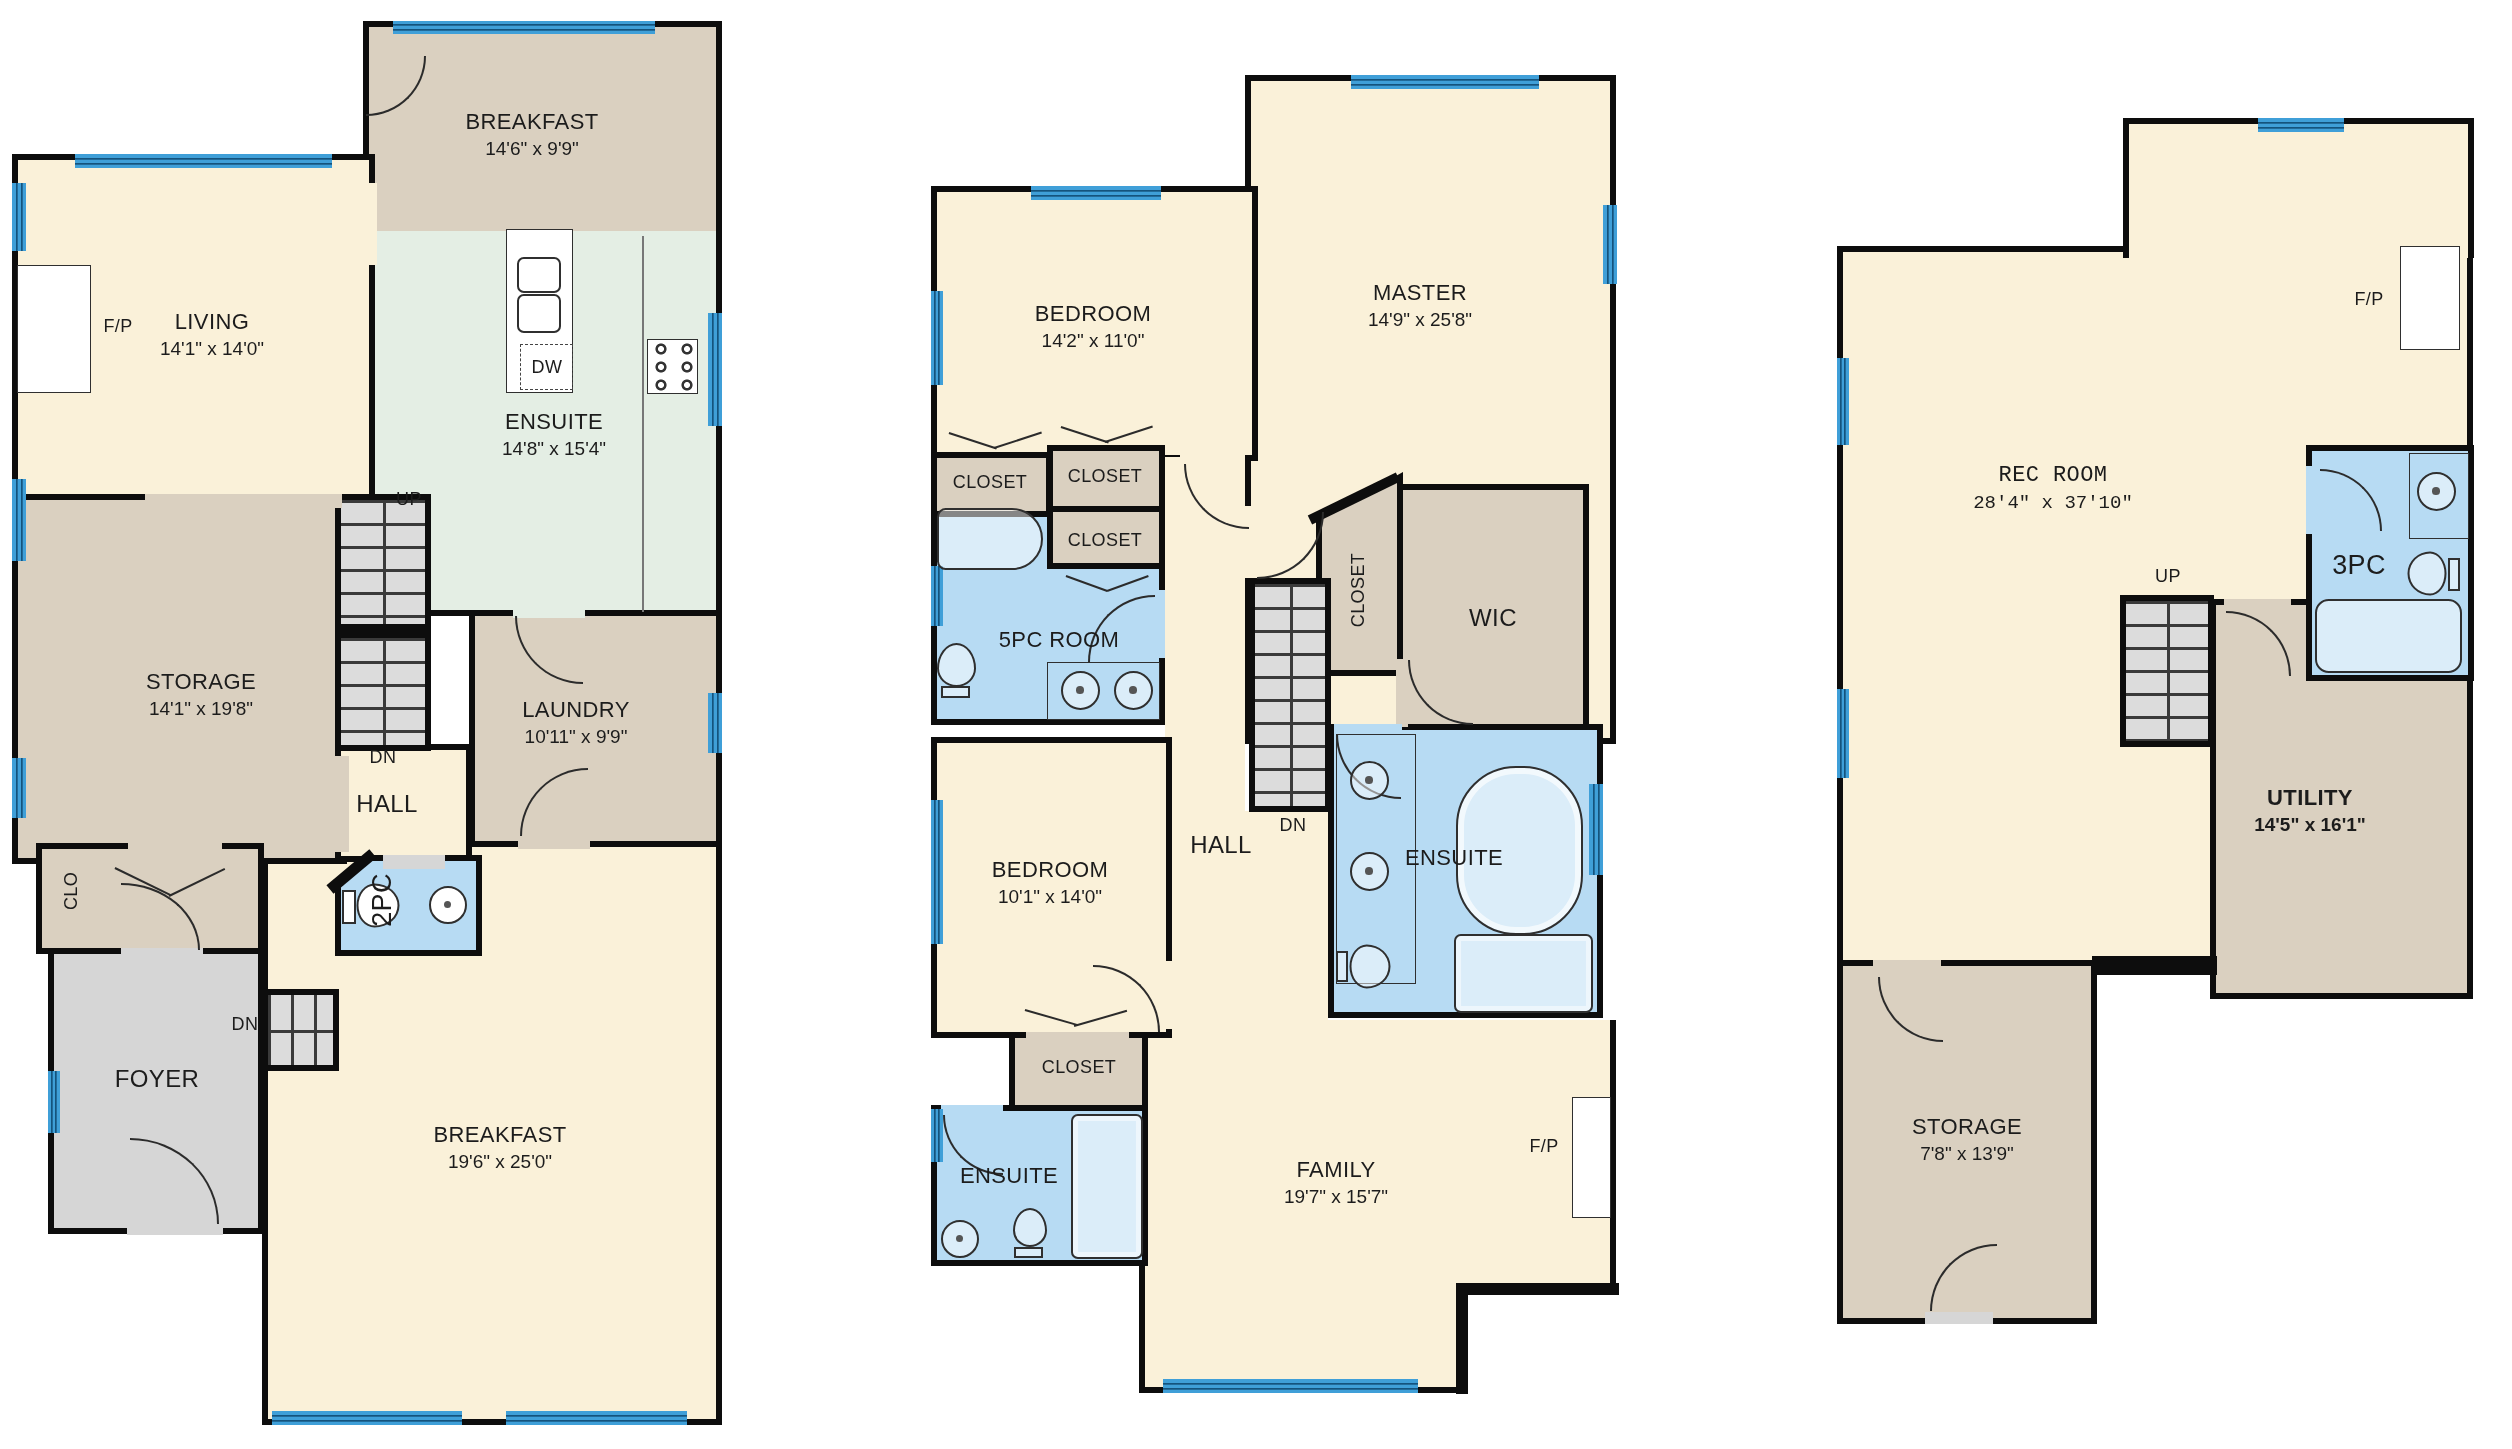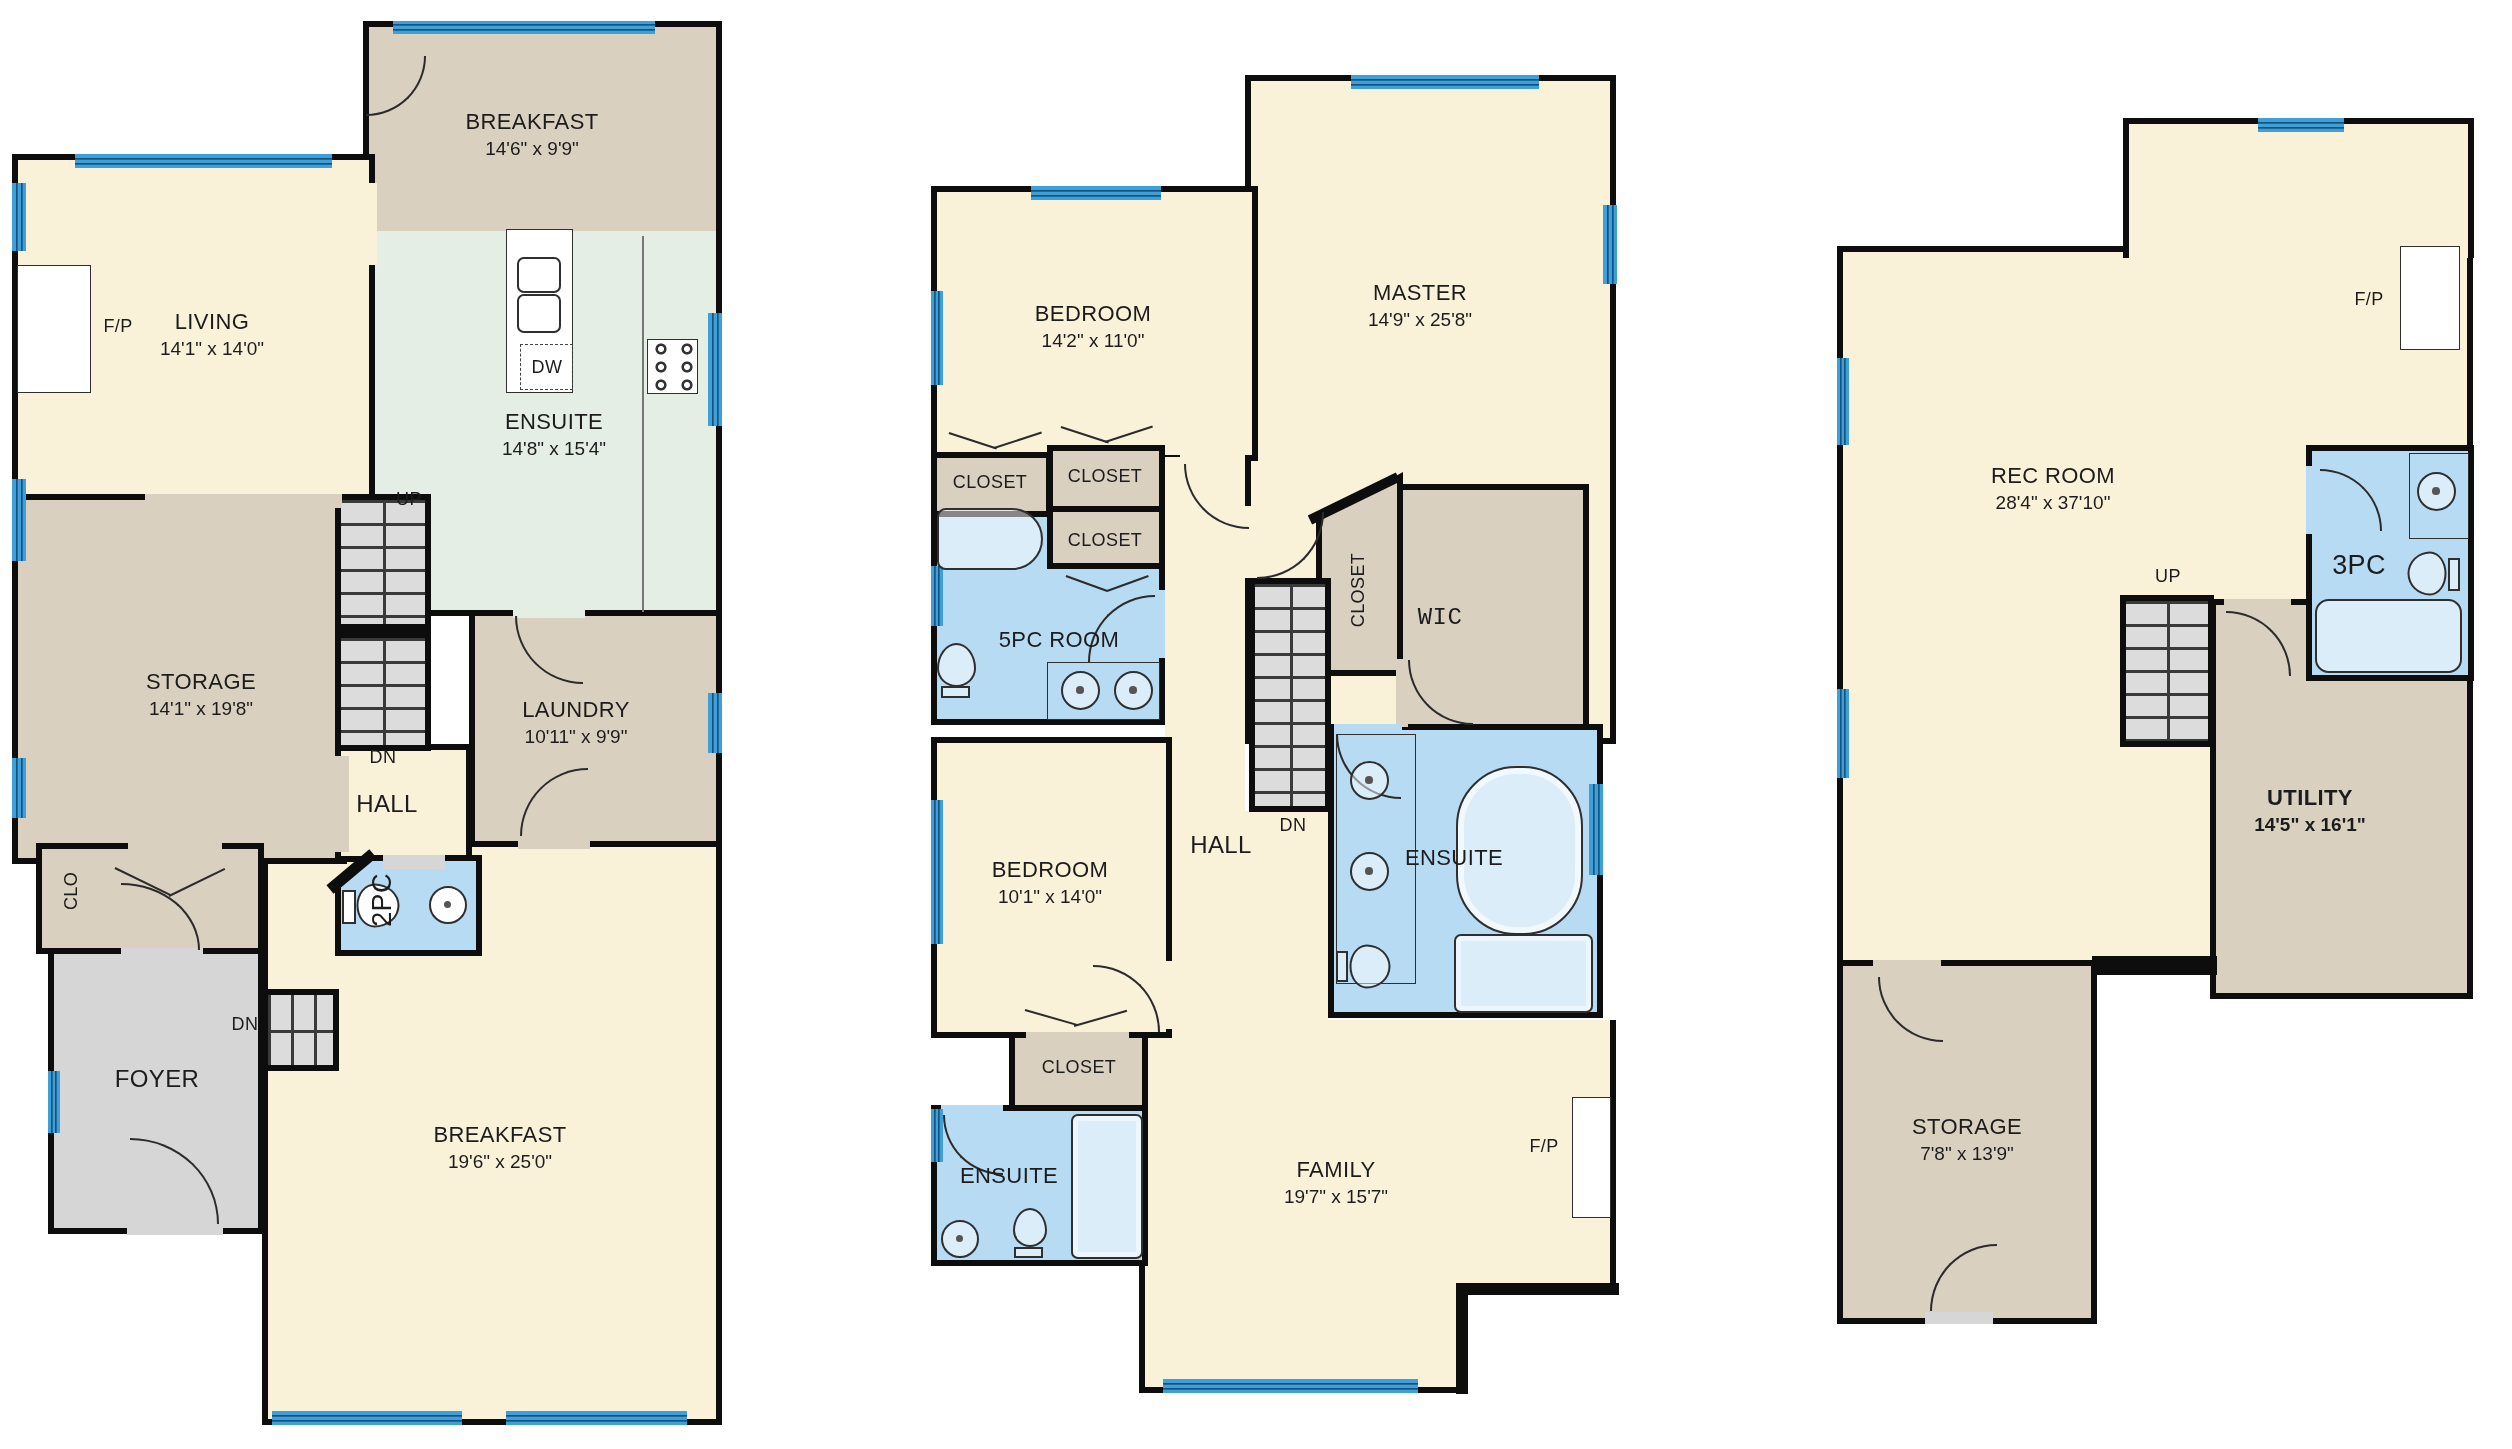--- a/index.html
+++ b/index.html
@@ -198,21 +198,21 @@
   <div class="fx bowl" style="left:1013px;top:1208px;width:34px;height:39px;"></div>
   <div class="fx fxw" style="left:1572px;top:1097px;width:39px;height:121px;border-width:1.7px;"></div>
 
   <div class="lbl" style="left:1093px;top:327px;"><span>BEDROOM</span><span class="dims">14'2" x 11'0"</span></div>
   <div class="lbl" style="left:1420px;top:306px;"><span>MASTER</span><span class="dims">14'9" x 25'8"</span></div>
   <div class="lbl s" style="left:990px;top:483px;">CLOSET</div>
   <div class="lbl s" style="left:1105px;top:477px;">CLOSET</div>
   <div class="lbl s" style="left:1105px;top:541px;">CLOSET</div>
   <div class="lbl" style="left:1059px;top:640px;">5PC ROOM</div>
   <div class="lbl rot s" style="left:1359px;top:590px;">CLOSET</div>
-  <div class="lbl m" style="left:1440px;top:618px;font-family:Liberation Mono, monospace;">WIC</div>
+  <div class="lbl m" style="left:1493px;top:618px;">WIC</div>
   <div class="lbl s" style="left:1293px;top:826px;">DN</div>
   <div class="lbl m" style="left:1221px;top:845px;">HALL</div>
   <div class="lbl" style="left:1050px;top:883px;"><span>BEDROOM</span><span class="dims">10'1" x 14'0"</span></div>
   <div class="lbl" style="left:1454px;top:858px;">ENSUITE</div>
   <div class="lbl s" style="left:1079px;top:1068px;">CLOSET</div>
   <div class="lbl" style="left:1009px;top:1176px;">ENSUITE</div>
   <div class="lbl" style="left:1336px;top:1183px;"><span>FAMILY</span><span class="dims">19'7" x 15'7"</span></div>
   <div class="lbl s" style="left:1544px;top:1147px;">F/P</div>
 
   <div class="rm cream" style="left:1837px;top:246px;width:636px;height:753px;"></div>
@@ -239,21 +239,21 @@
   <div class="winV" style="left:1837px;top:358px;width:12px;height:87px;"></div>
   <div class="winV" style="left:1837px;top:689px;width:12px;height:89px;"></div>
 
   <div class="fx fxw" style="left:2400px;top:246px;width:60px;height:104px;border-width:1.7px;"></div>
   <div class="fx" style="left:2409px;top:453px;width:60px;height:86px;border-width:1.7px;background:transparent;"></div>
   <div class="fx sink" style="left:2417px;top:472px;width:39px;height:39px;"></div>
   <div class="fx" style="left:2448px;top:558px;width:12px;height:32.5px;"></div>
   <div class="fx bowl" style="left:2405px;top:554px;width:44px;height:39px;transform:rotate(-90deg);"></div>
   <div class="fx tub" style="left:2315px;top:599px;width:147px;height:74px;"></div>
 
-  <div class="lbl" style="left:2053px;top:489px;"><span>REC ROOM</span><span class="dims">28'4" x 37'10"</span></div>
+  <div class="lbl" style="left:2053px;top:489px;font-family:Liberation Mono, monospace;"><span>REC ROOM</span><span class="dims">28'4" x 37'10"</span></div>
   <div class="lbl s" style="left:2369px;top:300px;">F/P</div>
   <div class="lbl s" style="left:2168px;top:577px;">UP</div>
   <div class="lbl xl" style="left:2359px;top:566px;">3PC</div>
   <div class="lbl" style="left:2310px;top:811px;font-weight:bold;"><span>UTILITY</span><span class="dims">14'5" x 16'1"</span></div>
   <div class="lbl" style="left:1967px;top:1140px;"><span>STORAGE</span><span class="dims">7'8" x 13'9"</span></div>
 
 </div>
 
 
 </body></html>

